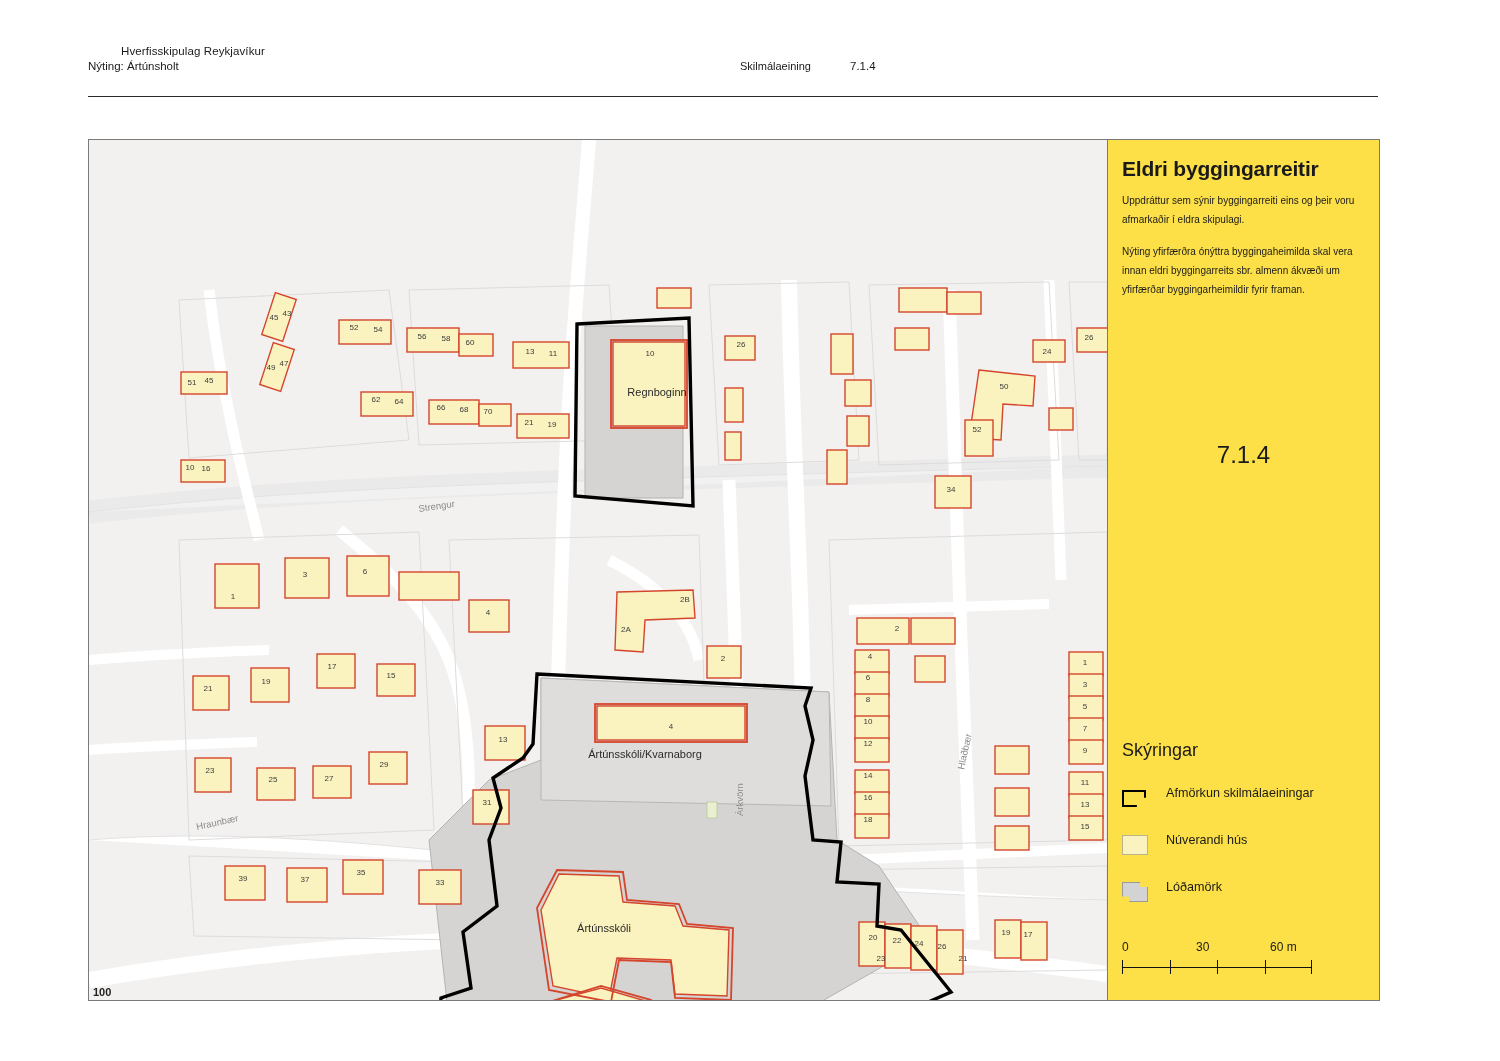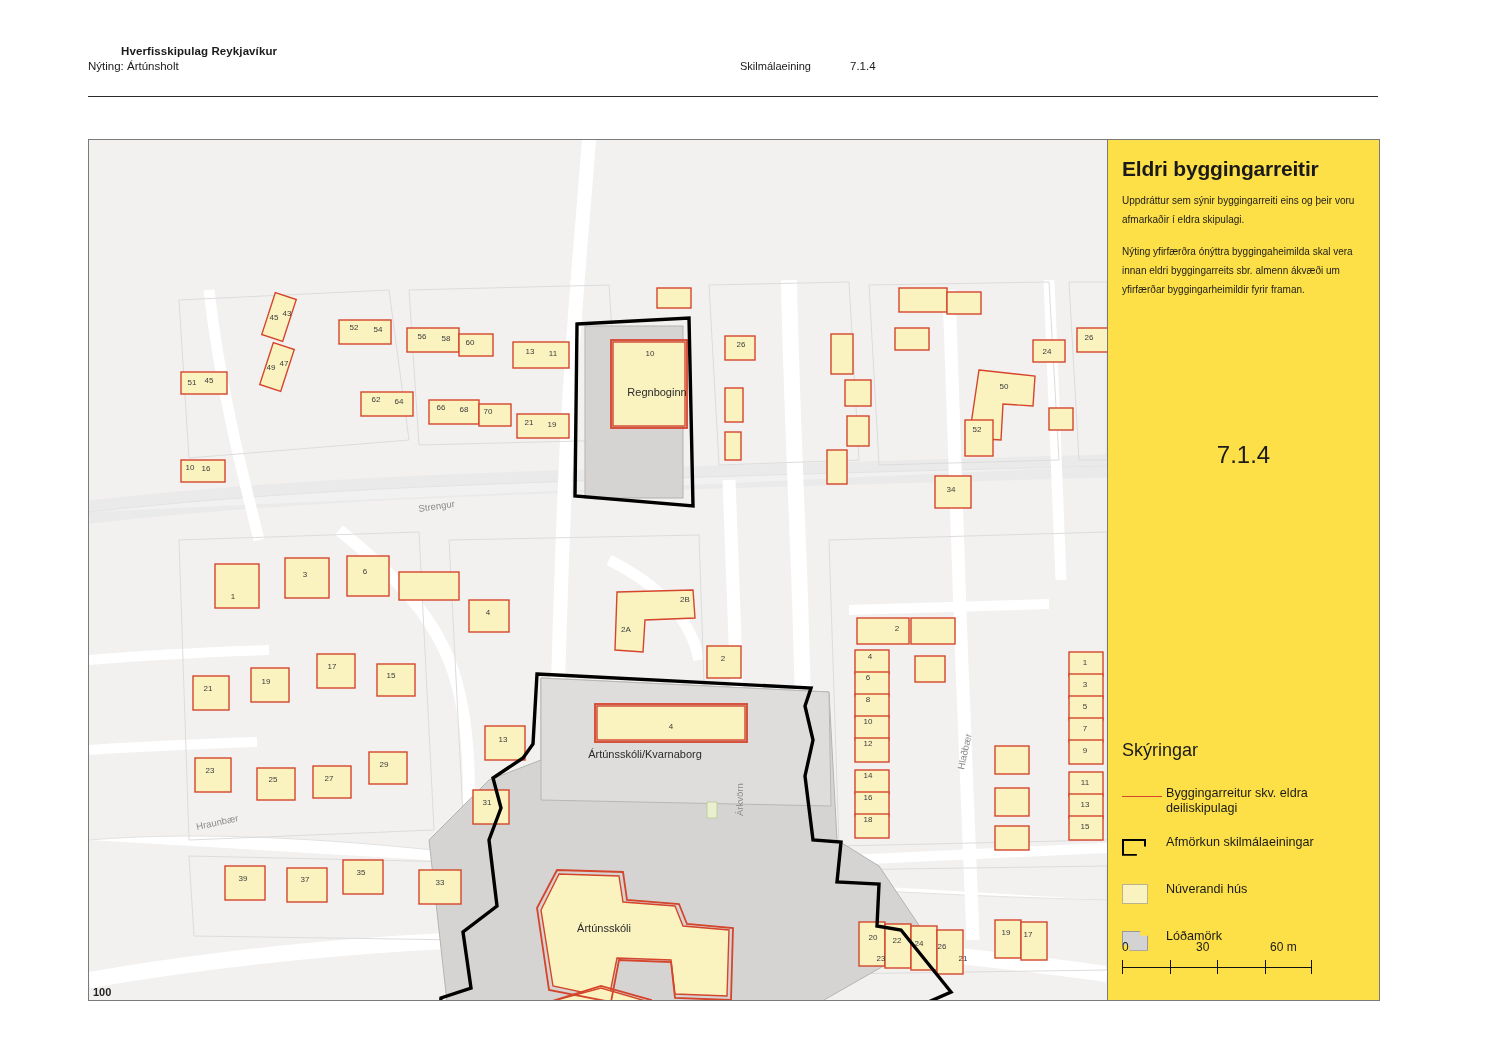--- a/index.html
+++ b/index.html
@@ -24,21 +24,21 @@
     width: 1290px;
     height: 52px;
   }
   .hdr-left {
     position: absolute;
     left: 0;
     top: 0;
     font-size: 11.5px;
     line-height: 15px;
   }
-  .hdr-left .line1 { font-weight: bold; letter-spacing: 0.1px; padding-left: 33px; }
+  .hdr-left .line1 { font-weight: normal; letter-spacing: 0.1px; padding-left: 33px; }
   .hdr-left .line2 { font-weight: normal; }
   .hdr-mid {
     position: absolute;
     left: 652px;
     top: 16px;
     font-size: 11px;
   }
   .hdr-num {
     position: absolute;
     left: 762px;
@@ -524,26 +524,20 @@
 
     <div class="place-block">
       <div>7.1.4</div>
     </div>
 
     <div class="legend-title">Skýringar</div>
 
     <div class="legend">
       <div class="legend-row">
         <div class="legend-sym">
-            <div class="sym-redline"></div>
-          </div>
-        <div class="legend-lbl">Byggingarreitur skv. eldra deiliskipulagi</div>
-      </div>
-      <div class="legend-row">
-        <div class="legend-sym">
             <div class="sym-black"></div>
           </div>
         <div class="legend-lbl">Afmörkun skilmálaeiningar</div>
       </div>
       <div class="legend-row">
         <div class="legend-sym">
             <div class="sym-yellow"></div>
           </div>
         <div class="legend-lbl">Núverandi hús</div>
       </div>

